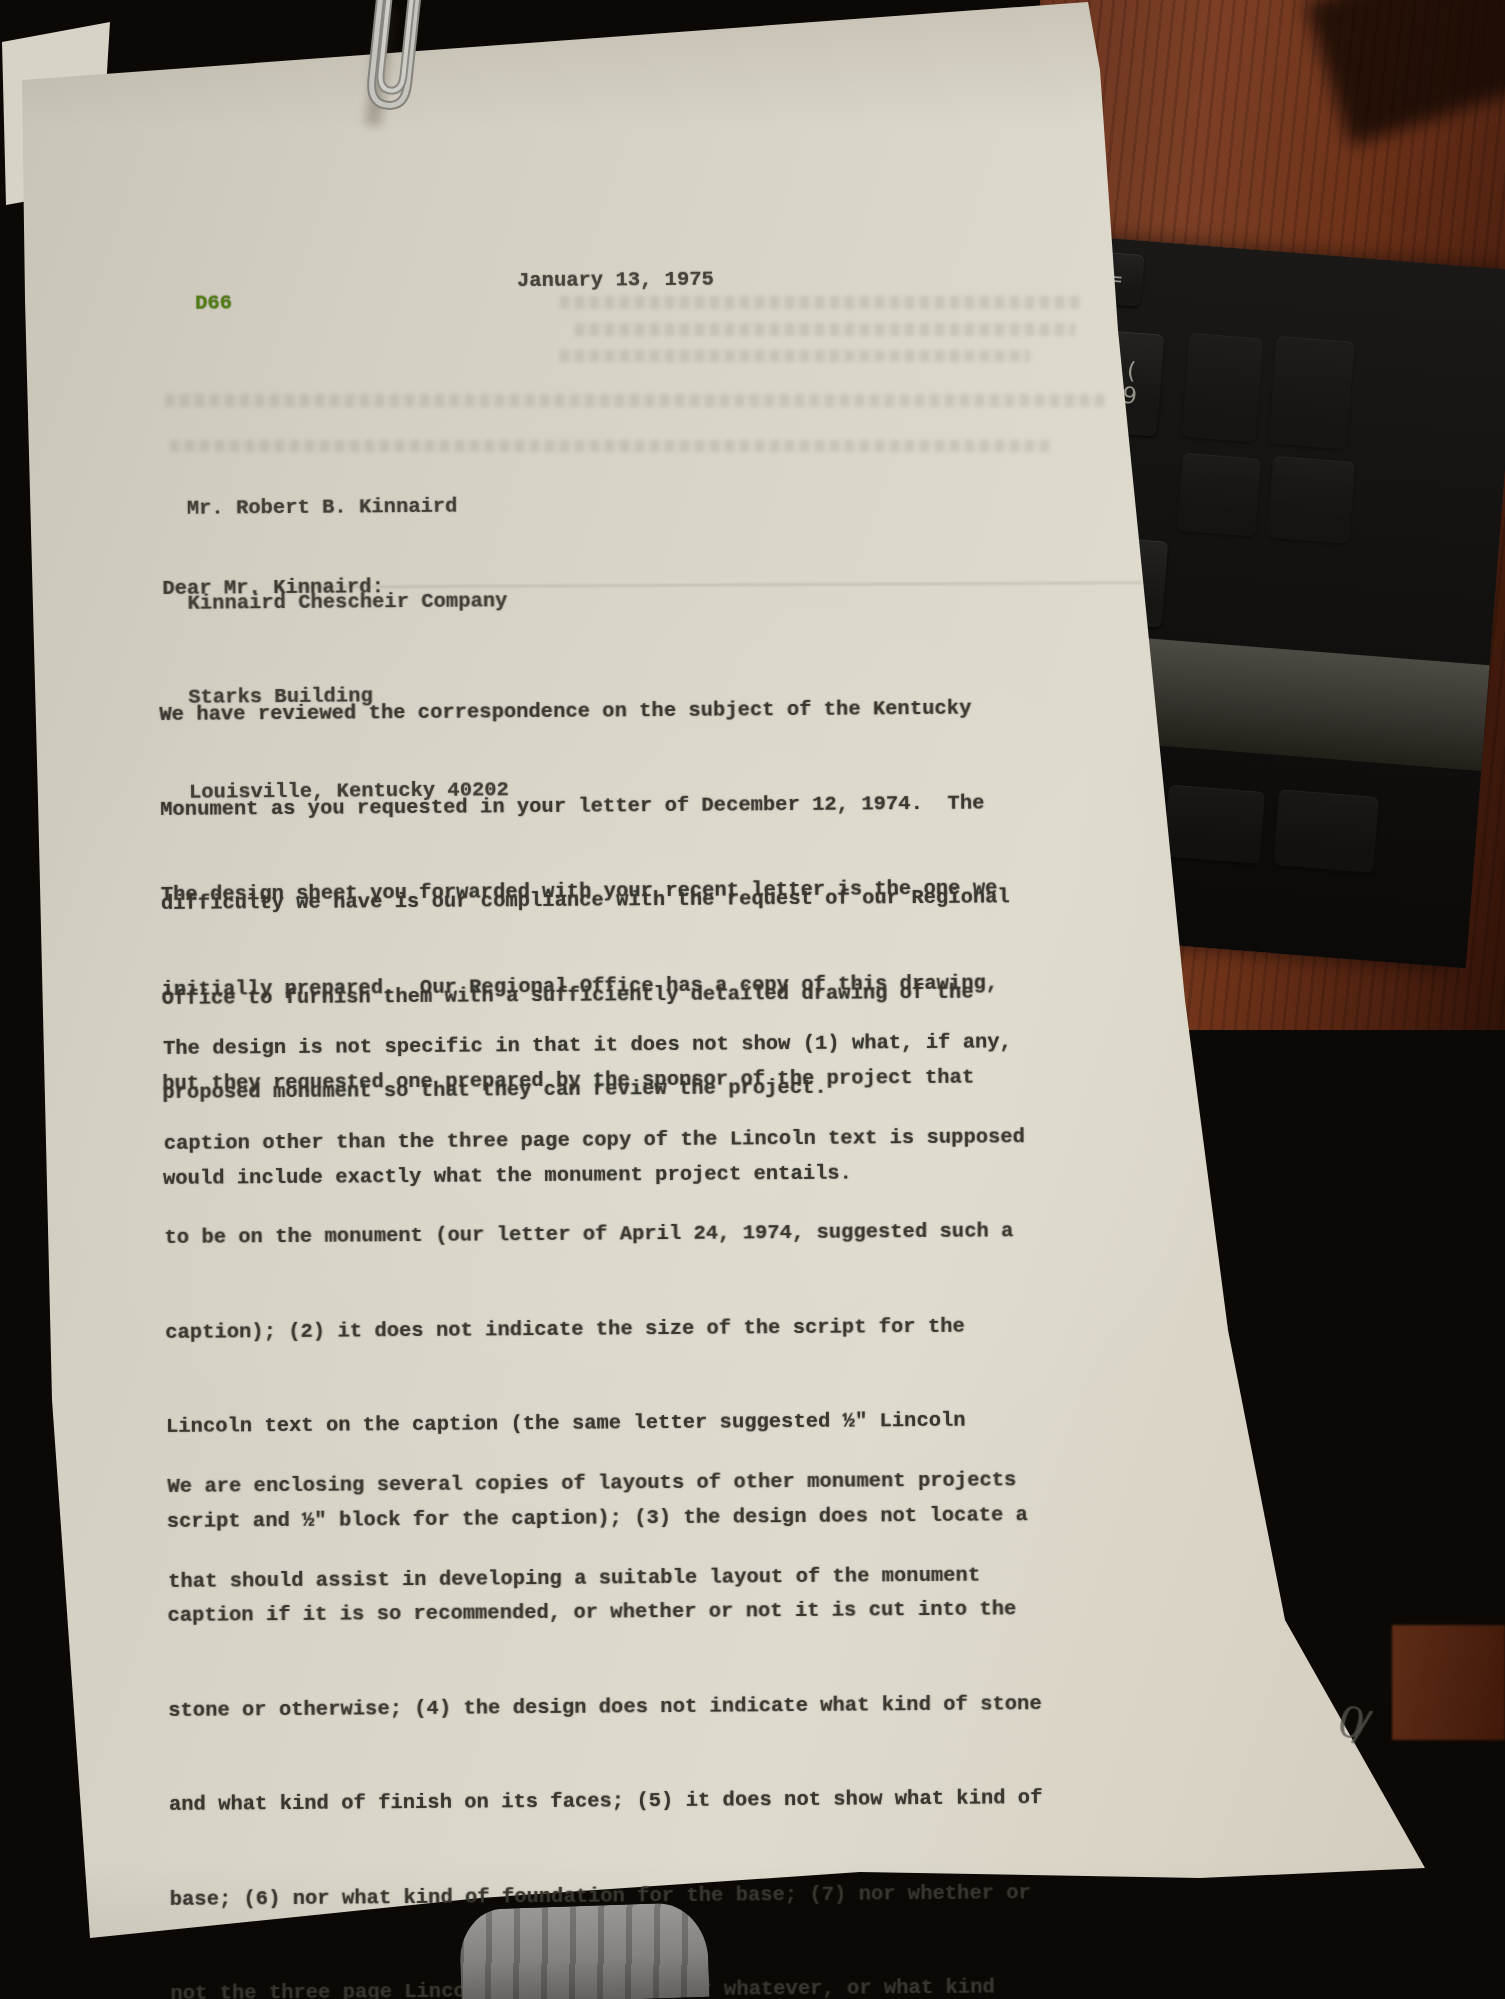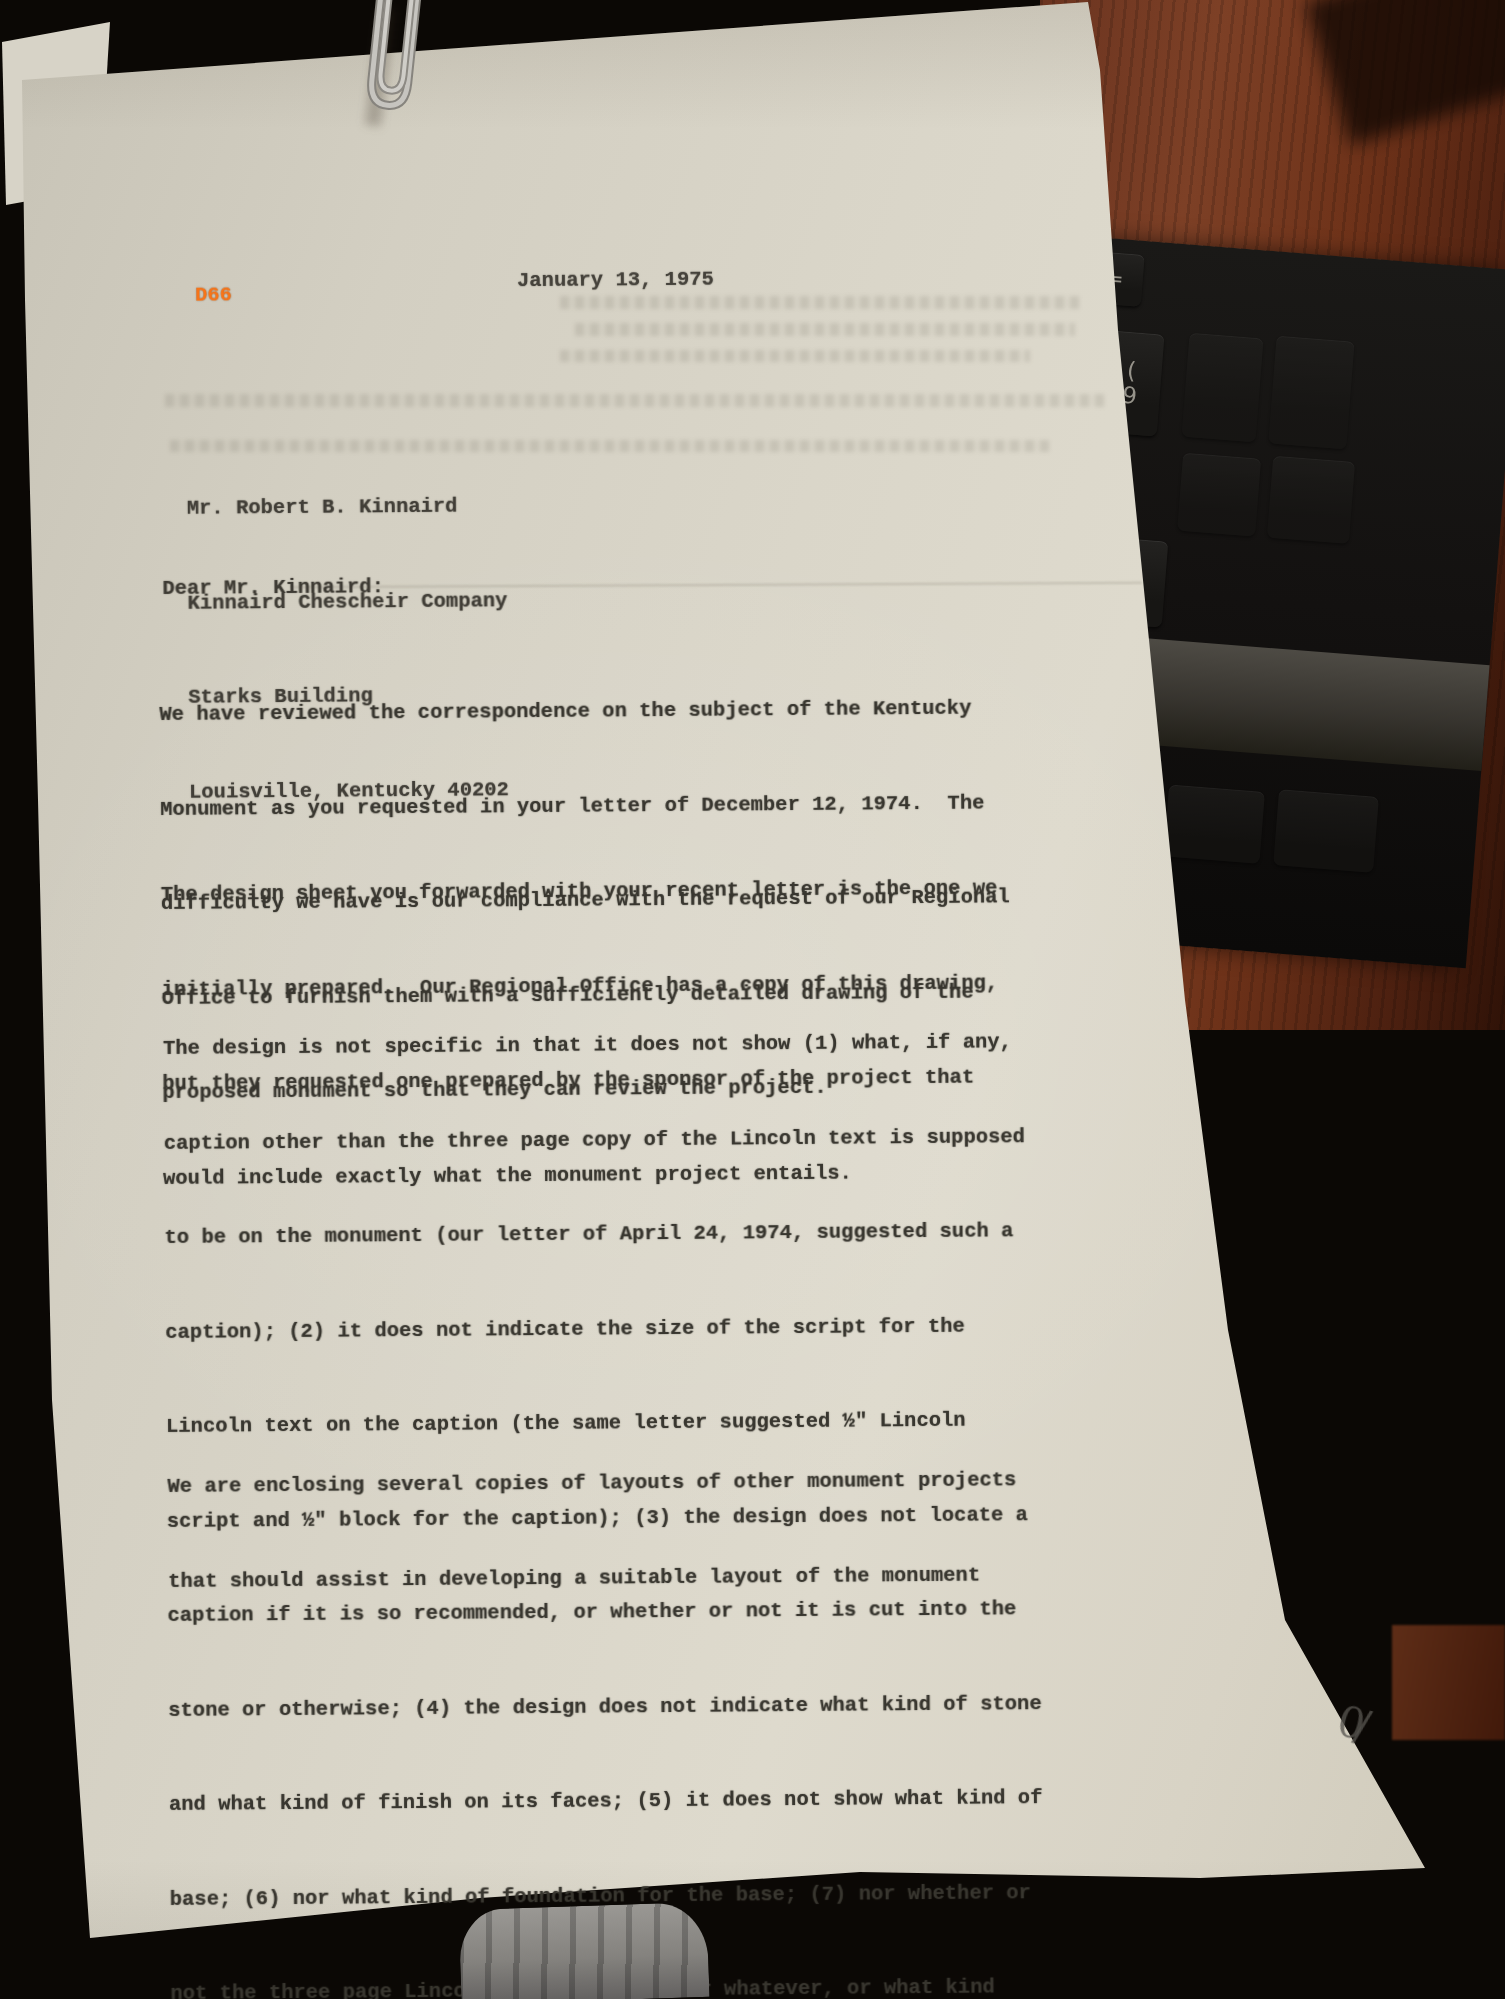--- a/index.html
+++ b/index.html
@@ -52,21 +52,21 @@
   .crease{position:absolute;left:290px;top:584px;width:852px;height:2px;
     background:rgba(100,94,82,0.22);filter:blur(1px);transform:rotate(-0.3deg);}
 
   
   .typewritten{position:absolute;left:156px;top:276px;width:940px;height:1250px;
     transform:rotate(-0.45deg);transform-origin:0 0;
     font-family:"Liberation Mono","DejaVu Sans Mono",monospace;
     font-size:20.5px;line-height:31.5px;font-weight:700;color:#38362f;
     white-space:pre;filter:blur(0.25px);
     text-shadow:0 0 1.3px rgba(52,49,43,0.65);}
-  .ref{position:absolute;left:39px;top:4px;color:#f97316;}
+  .ref{position:absolute;left:39px;top:12px;color:#4d7c0f;}
   .date{position:absolute;left:361px;top:-8px;color:#45423b;}
   .address{position:absolute;left:29px;top:154px;color:#413e37;}
   .salutation{position:absolute;left:4px;top:297px;color:#3e3b34;}
   .para{position:absolute;left:0;}
   .p1{top:360px;}
   .p2{top:540px;}
   .p3{top:694px;left:1px;}
   .p4{top:1132px;left:2px;}
 
   

